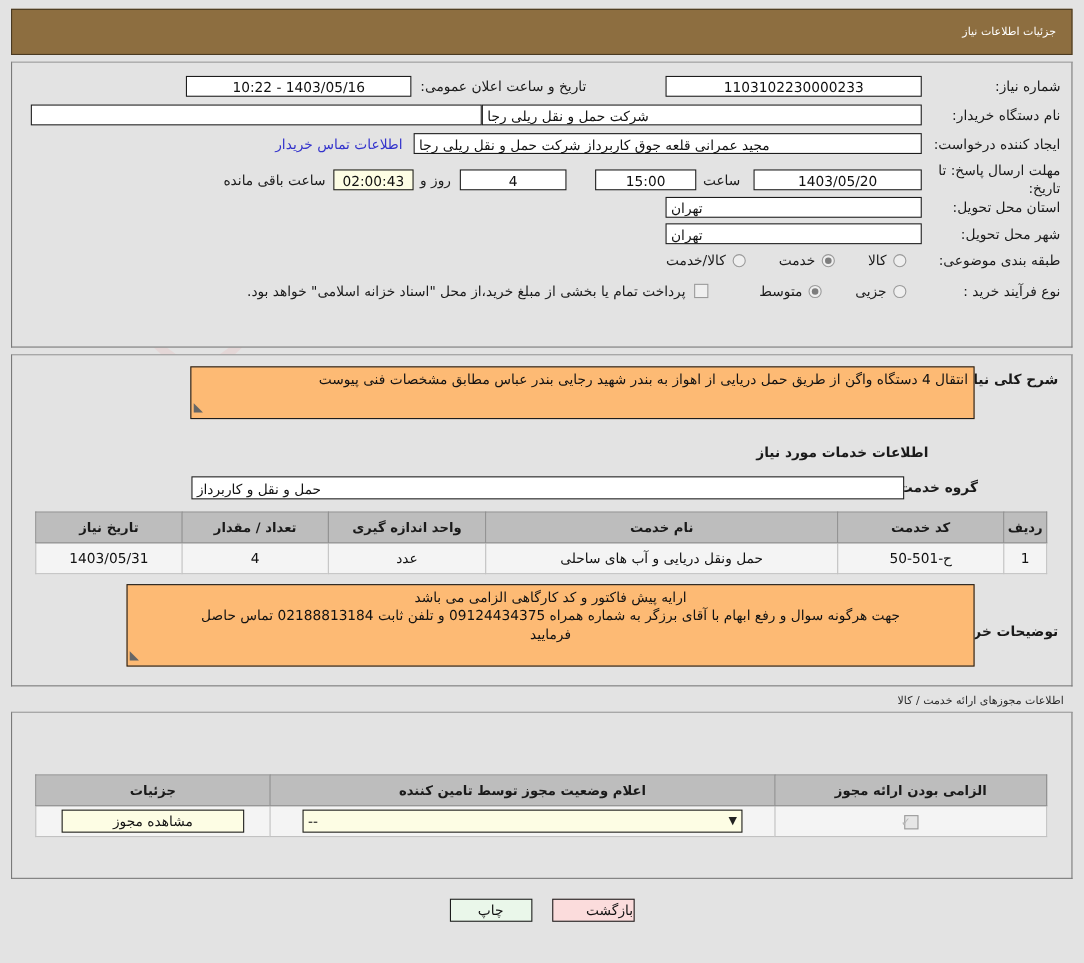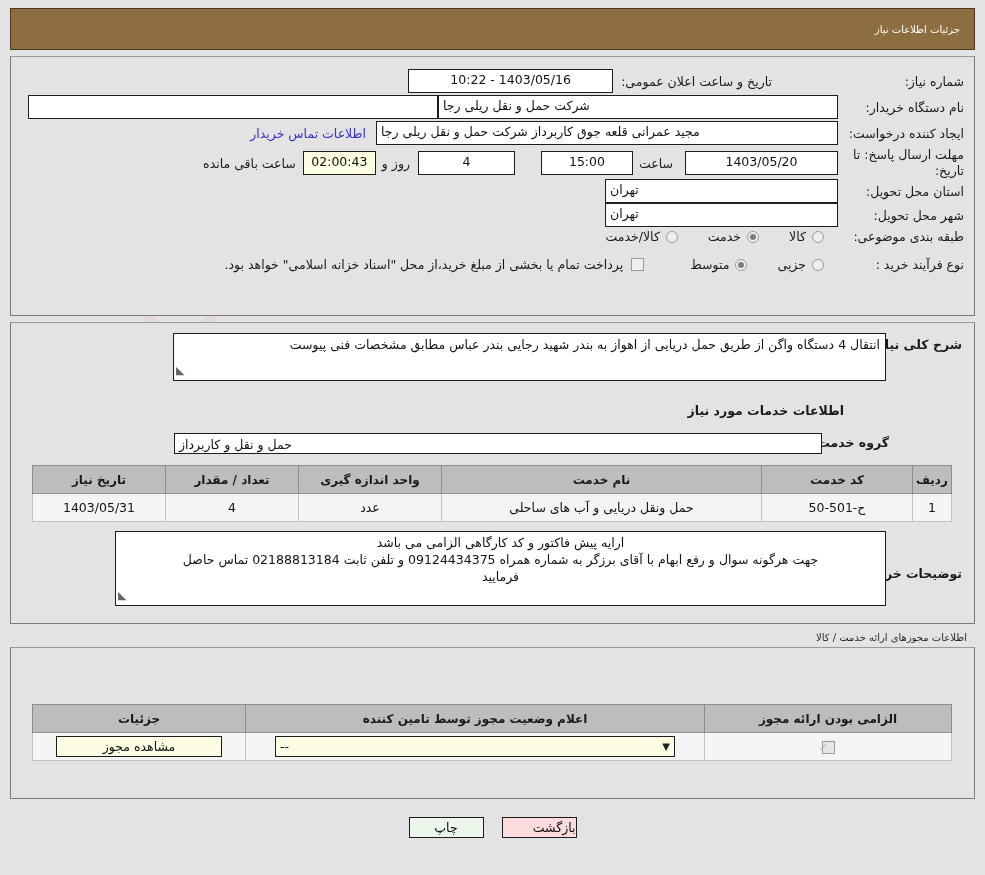--- a/index.html
+++ b/index.html
@@ -55,21 +55,21 @@
 
   .lbl {
     font-size: 12.5px; color: #1a1a1a; text-align: right;
     white-space: nowrap;
   }
   .lbl.bold { font-weight: bold; }
 
   .fld {
     background: #ffffff;
     border: 1px solid #1d1d1d;
-    height: 24px; line-height: 19px;
+    height: 19px; line-height: 19px;
     font-size: 12.5px;
     color: #111;
     padding: 0 4px;
     box-sizing: border-box;
     overflow: hidden;
     white-space: nowrap;
     text-align: center;
   }
   .fld.rtl-right { text-align: left; }
   .fld.cream { background: #fdfde4; }
@@ -94,21 +94,21 @@
     box-sizing: border-box;
   }
   .chk.on { background: #e6e6e6; }
   .chk.on::after {
     content: "\2713"; position: absolute; font-size: 11px; color: #b9b9b9;
     margin-left: 1px; line-height: 11px;
   }
 
   
   .ta {
-    background: #ffffff; border: 1px solid #1d1d1d;
+    background: #fdba74; border: 1px solid #1d1d1d;
     font-size: 12.5px; color: #111; padding: 2px 5px 0 5px;
     box-sizing: border-box; position: relative; text-align: right;
     line-height: 17px; overflow: hidden;
   }
   .ta .grip {
     position: absolute; left: 2px; bottom: 1px; font-size: 11px;
     color: #666; transform: scaleX(-1);
   }
 
   
@@ -163,20 +163,21 @@
   <div class="layer">
 
     <div class="titlebar">
       <span>جزئیات اطلاعات نیاز</span>
     </div>
 
     <div class="panel" style="height:258px;">
 
       <div class="rowline" style="position:absolute; right:10px; top:12px; left:10px;">
         <div class="lbl" style="width:120px;">شماره نیاز:</div>
+        <div class="fld" style="width:233px; margin-right:6px;">1103102230000233</div>
         <div class="lbl" style="margin-right:72px;">تاریخ و ساعت اعلان عمومی:</div>
         <div class="fld" style="width:205px; margin-right:8px;">1403/05/16 - 10:22</div>
       </div>
 
       <div class="rowline" style="position:absolute; right:10px; top:38px; left:10px;">
         <div class="lbl" style="width:120px;">نام دستگاه خریدار:</div>
         <div class="fld rtl-right" style="width:400px; margin-right:6px;">شرکت حمل و نقل ریلی رجا</div>
         <div class="fld rtl-right" style="width:410px; margin-right:0;"></div>
       </div>
 

